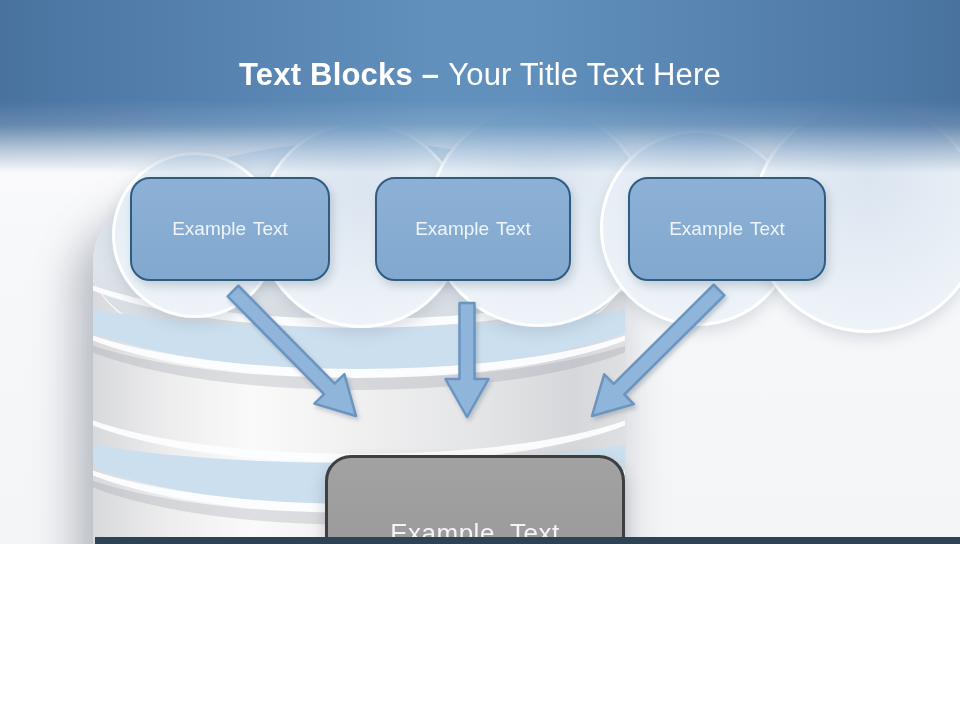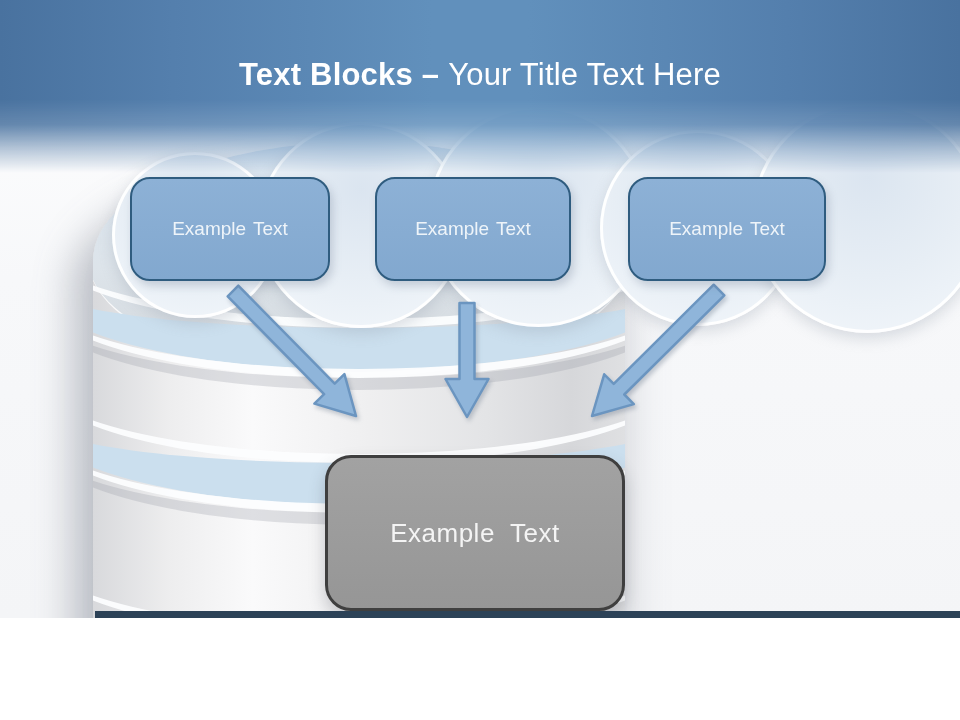--- a/index.html
+++ b/index.html
@@ -1,16 +1,16 @@
 <!DOCTYPE html>
 <html style="--header-blue-edge: #49729f; --header-blue-center: #6190bc; --block-fill: #82a8cf; --block-border: #2f5c7f; --block-text: #eef4f9; --arrow-fill: #8fb5da; --arrow-outline: #6b95c0; --target-fill: #969696; --target-border: #3f3f3f; --target-text: #f4f4f4; --cylinder-band-blue: #cbdfee; --footer-navy: #2c4257;"><head>
 <meta charset="utf-8">
 <style>
   html,body{margin:0;padding:0;background:#fff;font-family:"Liberation Sans",sans-serif;}
-  .stage{position:relative;width:960px;height:618px;overflow:hidden;
+  .stage{position:relative;width:960px;height:544px;overflow:hidden;
          background:linear-gradient(180deg,#ffffff 0%,#f7f8fa 45%,#f4f5f7 100%);}
 
   
   .cylinder{position:absolute;left:93px;top:142px;width:532px;height:578px;overflow:hidden;
             border-radius:266px 266px 0 0 / 118px 118px 0 0;
             background:linear-gradient(90deg,#d8d9dc 0%,#ededee 14%,#fafafb 30%,#efeff0 52%,
                         #e3e4e6 74%,#d6d7da 90%,#dfe0e2 100%);
             box-shadow:-26px 22px 38px -6px rgba(108,115,128,0.42),
                         18px 30px 40px -12px rgba(108,115,128,0.22);
             z-index:1;}

